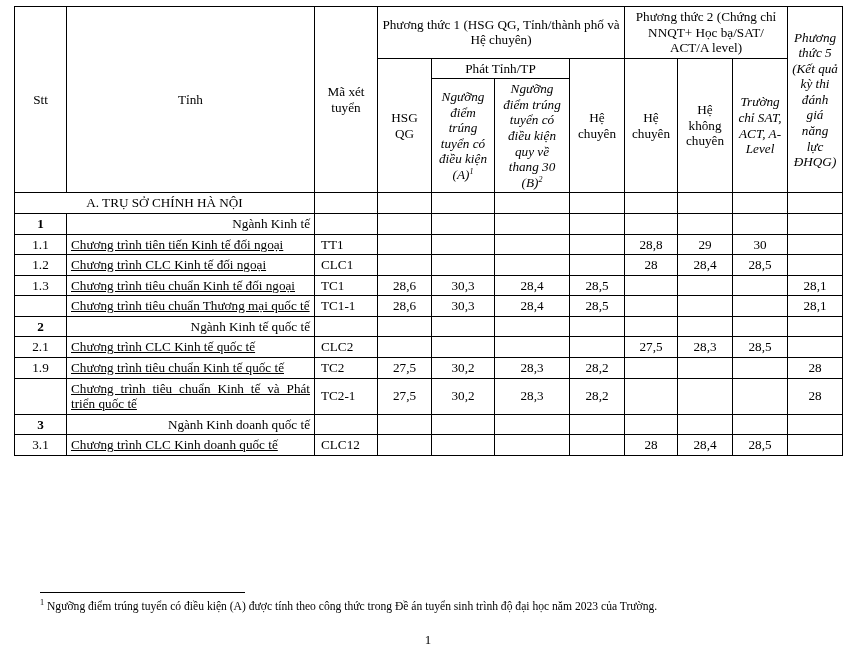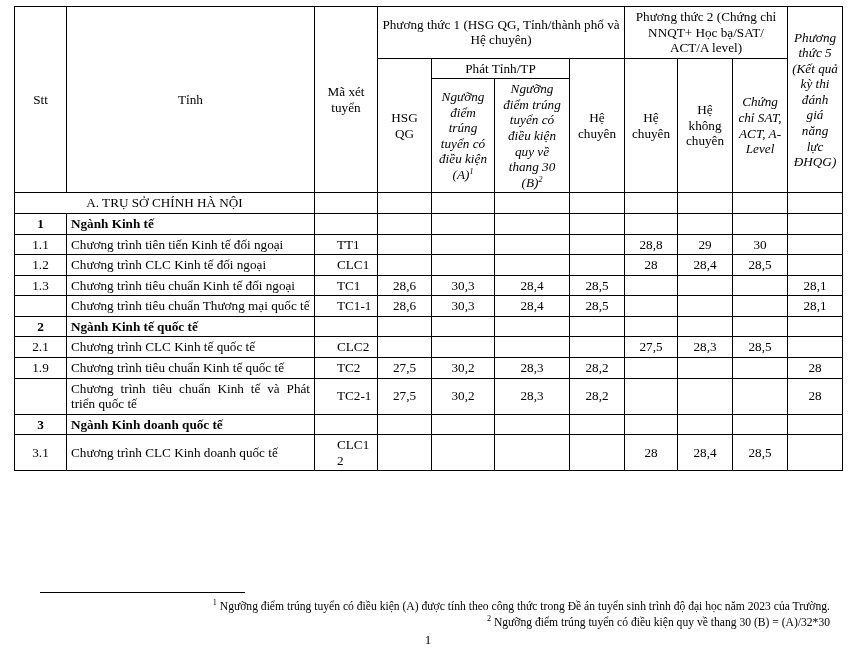--- a/index.html
+++ b/index.html
@@ -72,38 +72,39 @@
     font-weight: bold;
     font-size: 13.4px;
     padding: 4px 4px 4px 8px;
     text-align: center;
   }
   .group-row .stt,
   .data-row .stt {
     text-align: center;
   }
   .group-row .name {
-    font-weight: bold;
-    text-align: left;
+    font-weight: normal;
+    text-align: right;
     margin-left: 24px;
   }
   .group-row .stt {
     font-weight: bold;
   }
   .data-row .name {
     text-align: justify;
     text-align-last: left;
     hyphens: none;
+    text-decoration: underline;
   }
   .data-row .name.justify-all {
     text-align: justify;
   }
   .data-row .code {
     text-align: left;
-    padding-left: 22px;
+    padding-left: 6px;
   }
   .data-row .num {
     text-align: center;
   }
 
   .footnotes {
     position: absolute;
     left: 40px;
     top: 592px;
     width: 790px;
@@ -111,21 +112,20 @@
   .fn-rule {
     width: 205px;
     height: 0;
     border-top: 1px solid #000000;
     margin: 0 0 6px 0;
   }
   .fn-line {
     font-size: 11.6px;
     line-height: 1.42;
     white-space: nowrap;
-    text-align: right;
   }
   .fn-line sup {
     font-size: 8.2px;
   }
   .page-number {
     position: absolute;
     left: 0;
     right: 0;
     top: 632px;
     text-align: center;
@@ -159,21 +159,21 @@
         <th colspan="4" class="th-big">Phương thức 1 (HSG QG, Tỉnh/thành phố và Hệ chuyên)</th>
         <th colspan="3" class="th-big">Phương thức 2 (Chứng chỉ NNQT+ Học bạ/SAT/ ACT/A level)</th>
         <th rowspan="4" class="th-sm">Phương thức 5 (Kết quả kỳ thi đánh giá năng lực ĐHQG)</th>
       </tr>
       <tr>
         <th rowspan="3" class="th-big">HSG QG</th>
         <th colspan="2" class="th-big">Phát Tỉnh/TP</th>
         <th rowspan="3" class="th-big">Hệ chuyên</th>
         <th rowspan="3" class="th-big">Hệ chuyên</th>
         <th rowspan="3" class="th-big">Hệ không chuyên</th>
-        <th rowspan="3" class="th-sm">Chứng chỉ SAT, ACT, A-Level</th>
+        <th rowspan="3" class="th-sm">Trường chỉ SAT, ACT, A-Level</th>
       </tr>
       <tr>
         <th rowspan="2" class="th-sm"><span>Ngưỡng điểm trúng tuyển có điều kiện (A)</span><sup>1</sup></th>
         <th rowspan="2" class="th-sm"><span>Ngưỡng điểm trúng tuyển có điều kiện quy về thang 30 (B)</span><sup>2</sup></th>
       </tr>
       <tr></tr>
     </thead>
     <tbody>
       <tr class="section-row">
         <td colspan="2">A. TRỤ SỞ CHÍNH HÀ NỘI</td>
@@ -329,18 +329,17 @@
           <td class="num">28,4</td>
           <td class="num">28,5</td>
           <td class="num"></td>
         </tr>
       </tbody>
   </table>
 
   <div class="footnotes">
     <div class="fn-rule"></div>
     <div class="fn-line"><sup>1</sup> <span>Ngưỡng điểm trúng tuyển có điều kiện (A) được tính theo công thức trong Đề án tuyển sinh trình độ đại học năm 2023 của Trường.</span></div>
-    <div class="fn-line"><sup>2</sup> <span>Ngưỡng điểm trúng tuyển có điều kiện quy về thang 30 (B) = (A)/32*30</span></div>
   </div>
 
   <div class="page-number">1</div>
 
 </div>
 
 </body></html>

